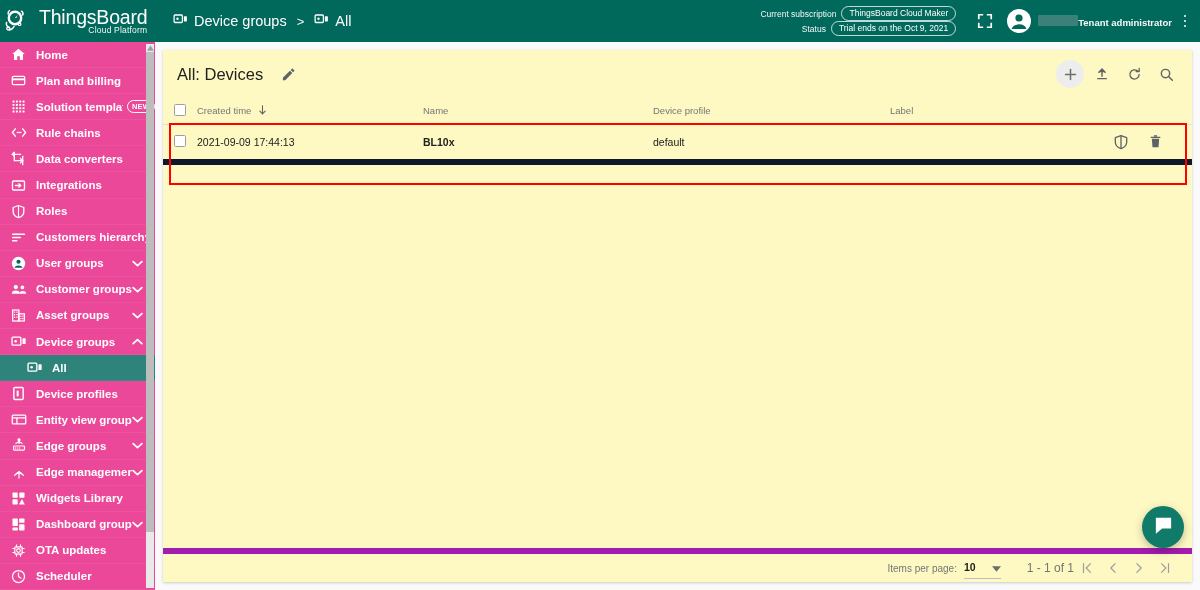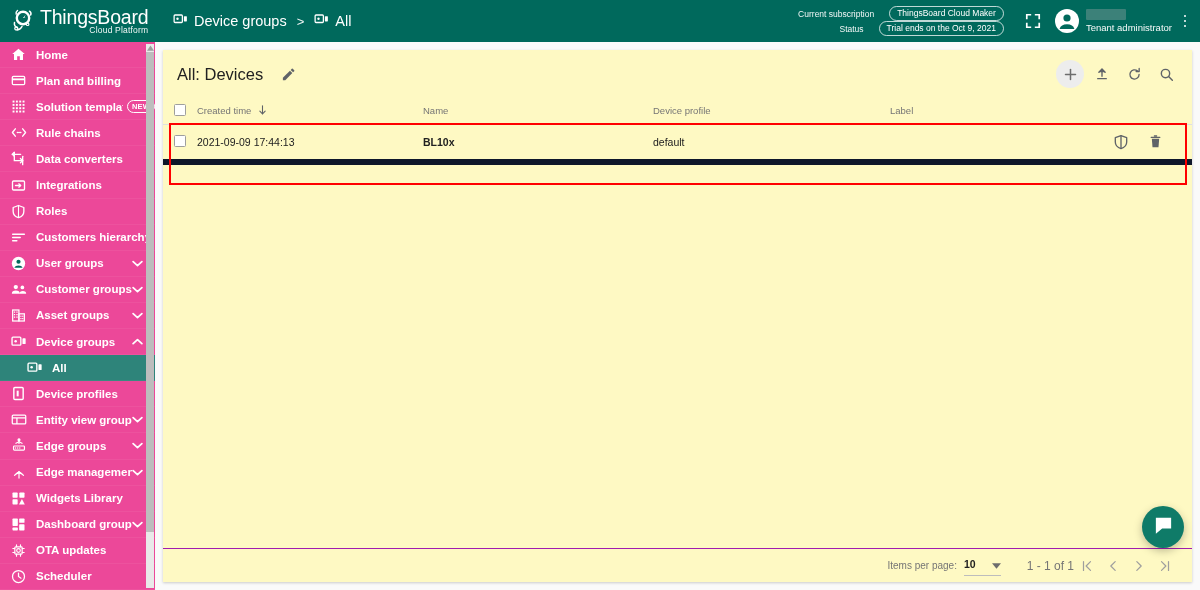--- a/index.html
+++ b/index.html
@@ -9,45 +9,45 @@
     overflow: hidden; background: #fafafa;
   }
   #app { position: relative; width: 1200px; height: 590px; display: flex; flex-direction: column; }
 
   
   .topbar {
     height: 42px; background: #00695C; flex: 0 0 42px;
     display: flex; align-items: center; color: #fff; position: relative; z-index: 20;
   }
   .logo-block {
-    width: 155px; height: 42px; display: flex; align-items: center; padding-left: 8px; flex: 0 0 155px;
+    width: 155px; height: 42px; display: flex; align-items: center; flex: 0 0 155px; gap: 7px;
   }
   .logo-mark { width: 30px; height: 30px; flex: 0 0 30px; position: relative; }
   .logo-text { margin-left: 2px; line-height: 1; }
   .logo-title { font-size: 19.5px; letter-spacing: -0.2px; font-weight: 400; }
   .logo-sub { font-size: 8.5px; text-align: right; margin-top: -1px; letter-spacing: .2px; opacity: .95; }
 
   .breadcrumb { display: flex; align-items: center; margin-left: 18px; gap: 7px; font-size: 14.5px; }
   .crumb { display: flex; align-items: center; gap: 6px; cursor: pointer; }
   .crumb-sep { font-size: 13px; opacity: .95; padding: 0 3px; }
 
   .topbar-right {
     margin-left: auto; display: flex; align-items: center; height: 42px; padding-right: 6px;
   }
   .subs { text-align: right; font-size: 8.5px; line-height: 14px; margin-right: 14px; }
-  .subs-row { display: flex; align-items: center; justify-content: flex-end; gap: 15px; height: 15px; }
+  .subs-row { display: flex; align-items: center; justify-content: flex-end; gap: 5px; height: 15px; }
   .subs-label { opacity: .95; font-size: 8.5px; }
   .pill {
     border: 1px solid rgba(255,255,255,.75); border-radius: 9px;
     padding: 1px 7px; font-size: 8.5px; line-height: 11px; white-space: nowrap;
   }
   .icon-btn { width: 30px; height: 30px; display: flex; align-items: center; justify-content: center; cursor: pointer; }
   .user-block { display: flex; align-items: center; gap: 6px; margin: 0 4px 0 6px; cursor: pointer; }
   .avatar-circle { width: 26px; height: 26px; }
-  .user-names { display: flex; flex-direction: column; line-height: 11px; }
+  .user-names { display: flex; line-height: 11px; font-weight: bold; }
   .user-redacted { width: 40px; height: 11px; background: #3c8179; border-radius: 1px; }
   .user-role { font-size: 9.5px; margin-top: 2px; opacity: .97; }
   .kebab { width: 18px; height: 30px; display: flex; flex-direction: column; align-items: center; justify-content: center; gap: 2.5px; cursor: pointer; }
   .kebab i { width: 2.6px; height: 2.6px; background: #fff; border-radius: 50%; display: block; }
 
   
   .body { display: flex; flex: 1 1 auto; min-height: 0; }
 
   
   .sidebar {
@@ -112,21 +112,21 @@
   .row-actions { display: flex; align-items: center; justify-content: flex-start; gap: 16px; }
   .row-act { width: 18px; height: 18px; display: flex; align-items: center; justify-content: center; cursor: pointer; }
 
   .highlight-box {
     position: absolute; left: 6px; right: 5px; top: 0; height: 62px;
     border: 2.5px solid #ff0000; pointer-events: none; z-index: 6;
   }
 
   .card-footer {
     height: 34px; flex: 0 0 34px; display: flex; align-items: center; justify-content: flex-end;
-    padding-right: 14px; gap: 0; border-top: 1px solid #a21caf;
+    padding-right: 14px; gap: 0; border-top: 6px solid #a21caf;
   }
   .ipp-label { font-size: 10px; color: #757575; margin-right: 7px; }
   .ipp-select {
     display: flex; align-items: center; gap: 16px; border-bottom: 1px solid #bdbdbd;
     padding: 0 0 2px 0; cursor: pointer; margin-right: 26px;
   }
   .ipp-value { font-size: 10.5px; color: #212121; font-weight: 700; }
   .range-label { font-size: 12px; color: #757575; }
   .pg-btn { width: 26px; height: 26px; display: flex; align-items: center; justify-content: center; cursor: pointer; }
 

